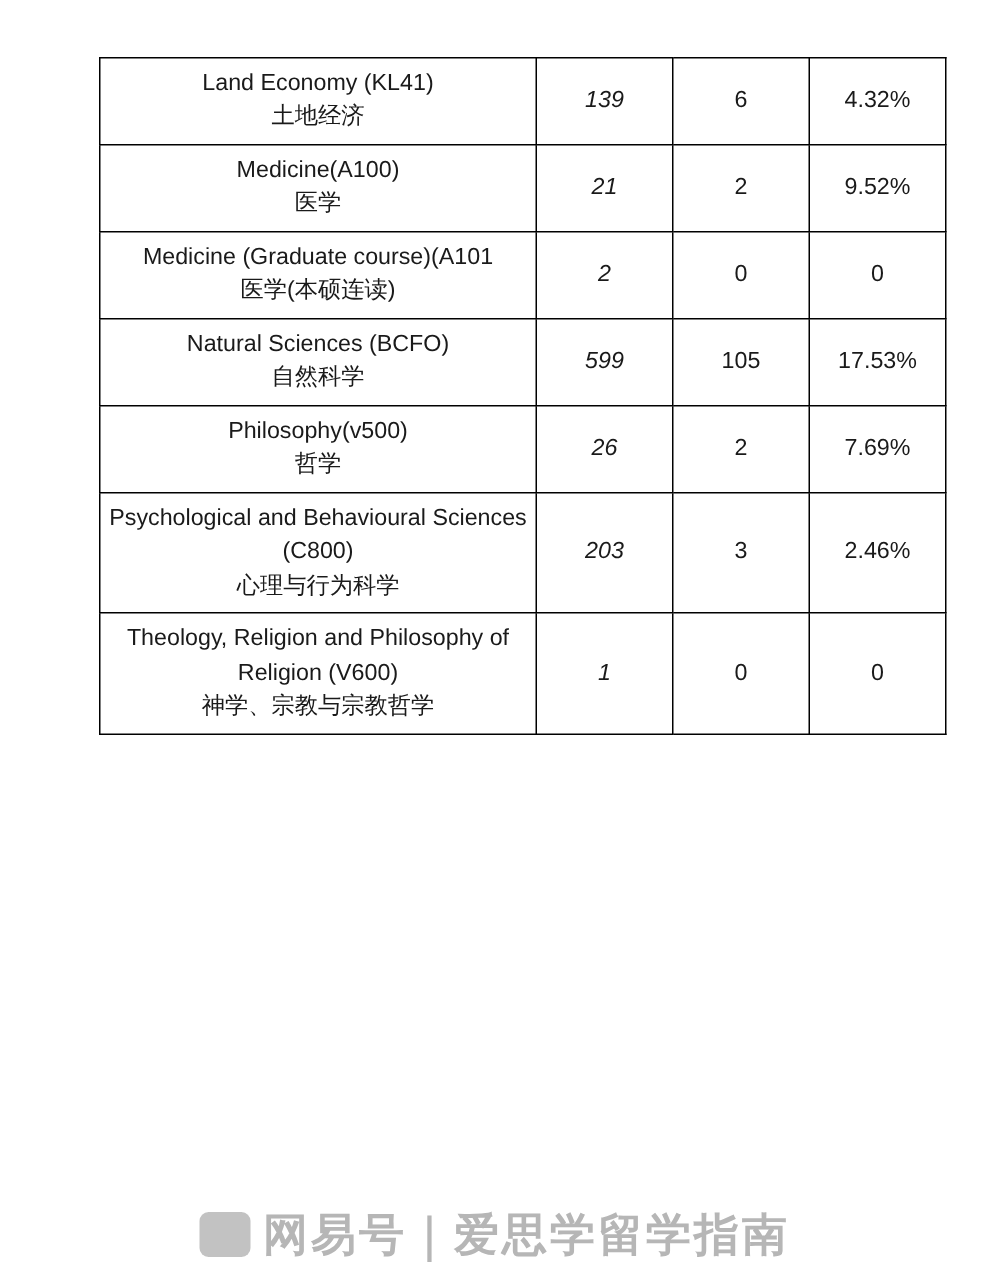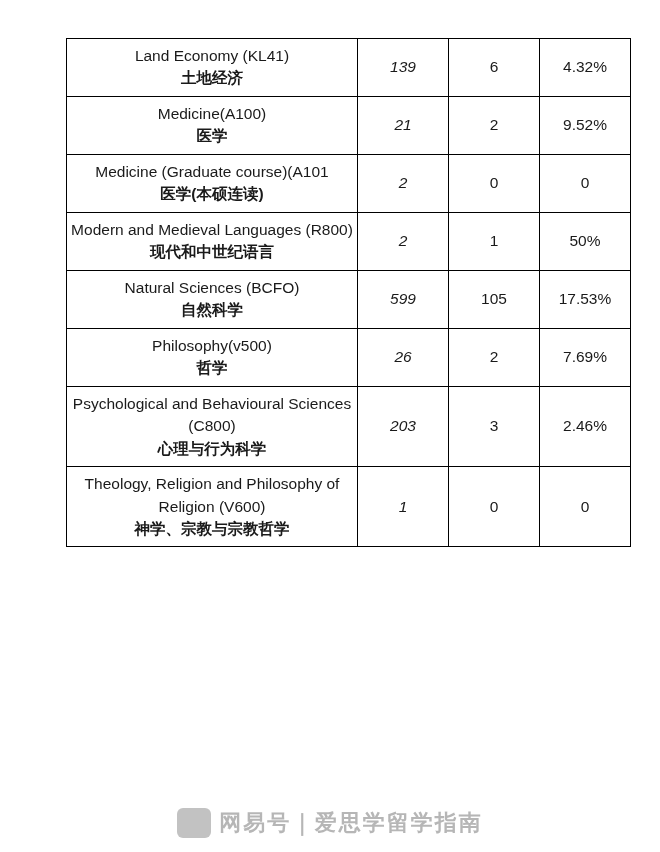--- a/index.html
+++ b/index.html
@@ -46,39 +46,38 @@
     font-style: italic;
   }
   td.col-num2 {
     width: 82px;
   }
   td.col-pct {
     width: 82px;
   }
   .cn {
     display: block;
-    font-weight: bold;
   }
   .en {
     display: block;
   }
   
   .watermark {
     position: absolute;
     left: 0;
     bottom: 6px;
     width: 660px;
     height: 46px;
     display: flex;
     align-items: center;
     justify-content: center;
     pointer-events: none;
   }
   .watermark .wm-text {
-    font-size: 22px;
+    font-size: 30px;
     font-weight: bold;
     color: #9a9a9a;
     opacity: 0.72;
     letter-spacing: 2px;
     white-space: nowrap;
     font-family: "Liberation Sans", sans-serif;
   }
   .wm-logo {
     display: inline-block;
     width: 34px;
@@ -123,29 +122,20 @@
       <tr>
         <td class="col-course">
           <span class="en">Medicine (Graduate course)(A101</span>
           <span class="cn">医学(本硕连读)</span>
         </td>
         <td class="col-num">2</td>
         <td class="col-num2">0</td>
         <td class="col-pct">0</td>
       </tr>
 
-      <tr>
-        <td class="col-course">
-          <span class="en">Modern and Medieval Languages (R800)</span>
-          <span class="cn">现代和中世纪语言</span>
-        </td>
-        <td class="col-num">2</td>
-        <td class="col-num2">1</td>
-        <td class="col-pct">50%</td>
-      </tr>
 
 
       <tr>
         <td class="col-course">
           <span class="en">Natural Sciences (BCFO)</span>
           <span class="cn">自然科学</span>
         </td>
         <td class="col-num">599</td>
         <td class="col-num2">105</td>
         <td class="col-pct">17.53%</td>

